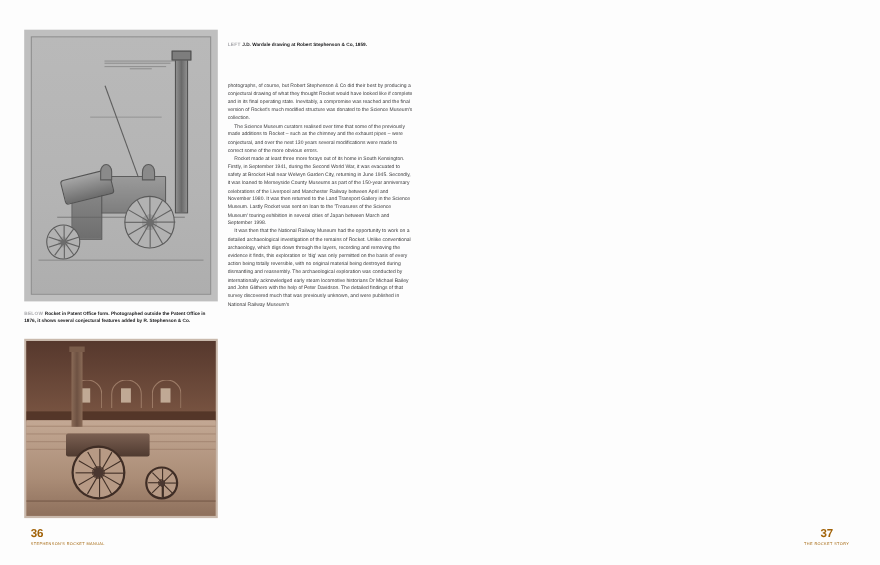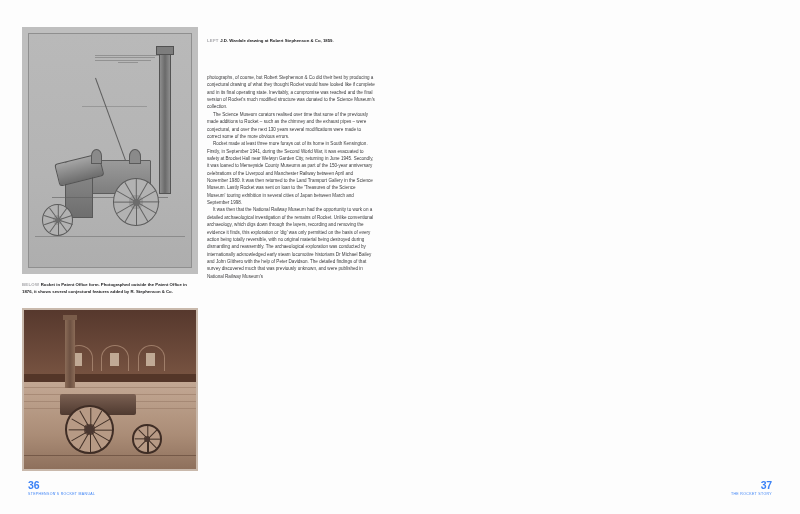--- a/index.html
+++ b/index.html
@@ -46,37 +46,37 @@
     font-weight: bold;
   }
   .caption .lbl {
     color: #a8a8ac;
     font-weight: bold;
     letter-spacing: 0.25px;
   }
 
   .folio {
     position: absolute;
-    color: #3b82f6;
+    color: #a16207;
   }
   .folio .num {
     font-size: 10.5px;
     font-weight: bold;
     line-height: 1;
     letter-spacing: -0.2px;
     display: block;
   }
   .folio .run {
     font-size: 3.5px;
     letter-spacing: 0.35px;
     display: block;
     margin-top: 2px;
     white-space: nowrap;
   }
-  .folio-right { text-align: right; }
+  .folio-right { text-align: center; }
 
   
   .fig { position: absolute; overflow: hidden; }
 
   
   #fig-drawing { left: 22px; top: 27px; width: 176px; height: 247px;
                  background: #bfbfbf; }
   #fig-drawing .plate {
     position: absolute; left: 6px; top: 6px; right: 6px; bottom: 6px;
     background: linear-gradient(180deg,#b9b9b9 0%, #b4b4b4 60%, #aeaeae 100%);

